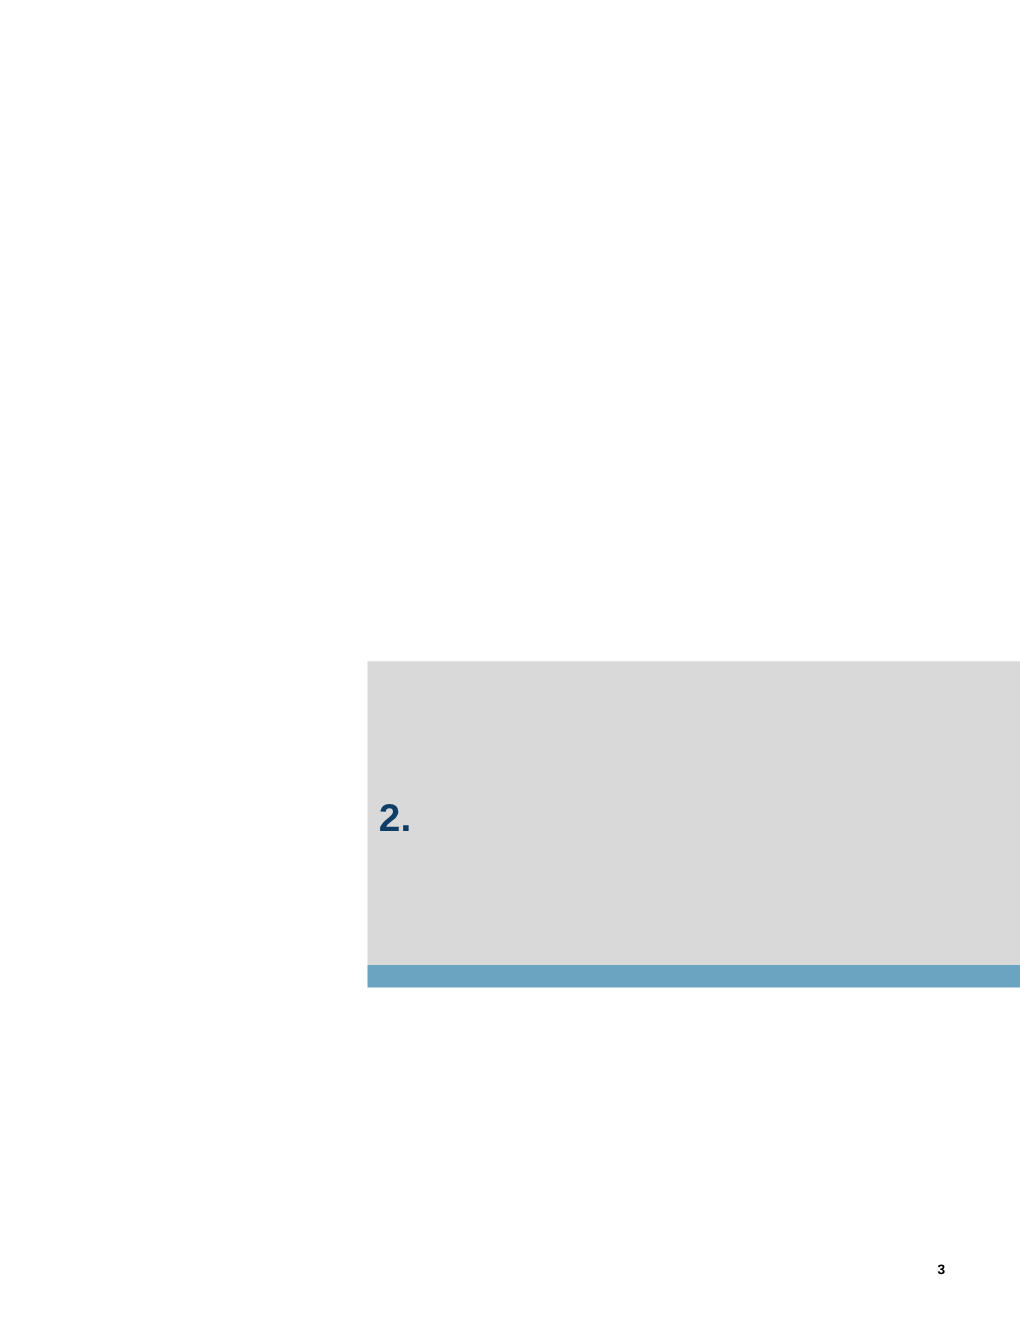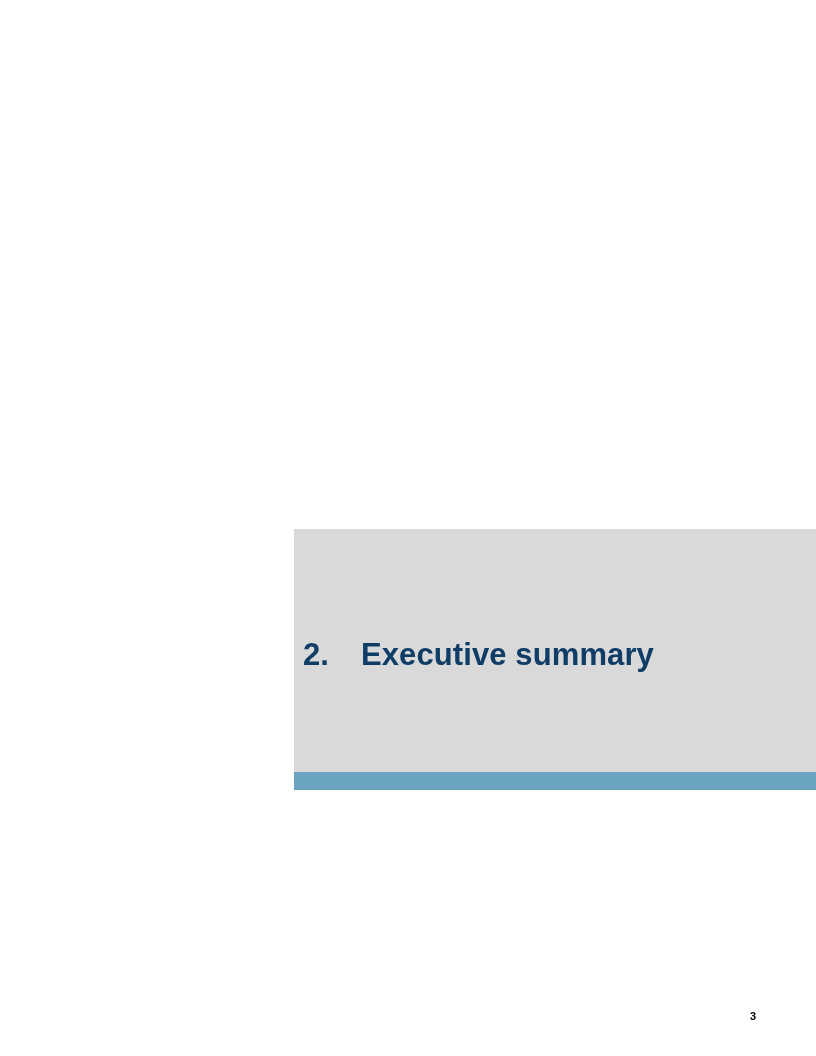--- a/index.html
+++ b/index.html
@@ -92,21 +92,20 @@
 <body>
 
 <div class="page">
 
   <div class="section-divider">
 
     <div class="divider-panel">
 
       <div class="section-heading">
         <span class="section-number">2.</span>
-        <span class="section-title">Executive summary</span>
       </div>
 
     </div>
 
     <div class="divider-accent-bar"></div>
 
   </div>
 
   <div class="page-number">3</div>
 

